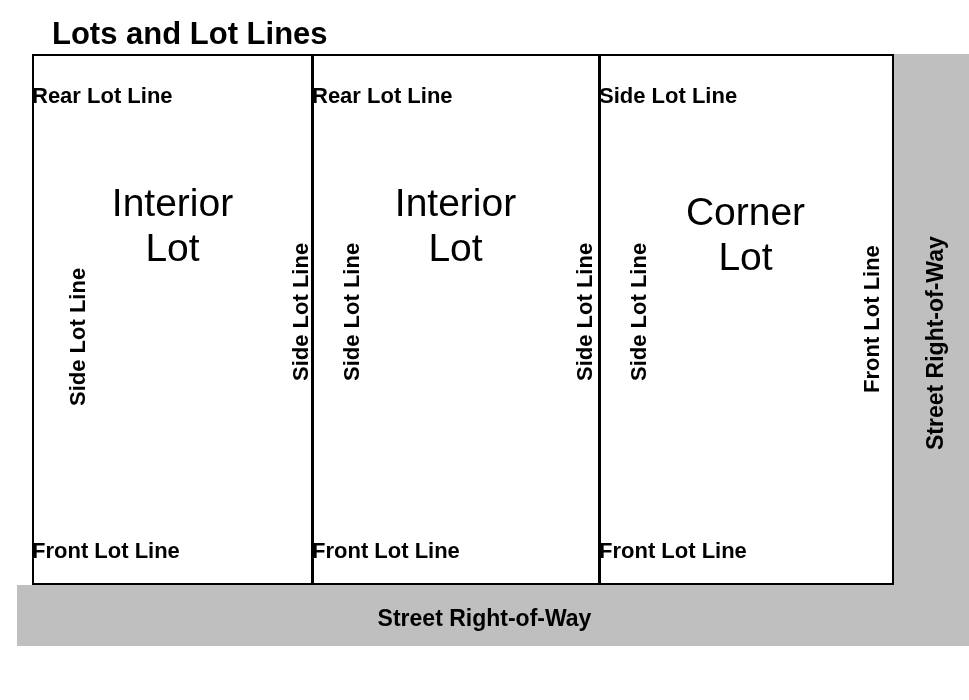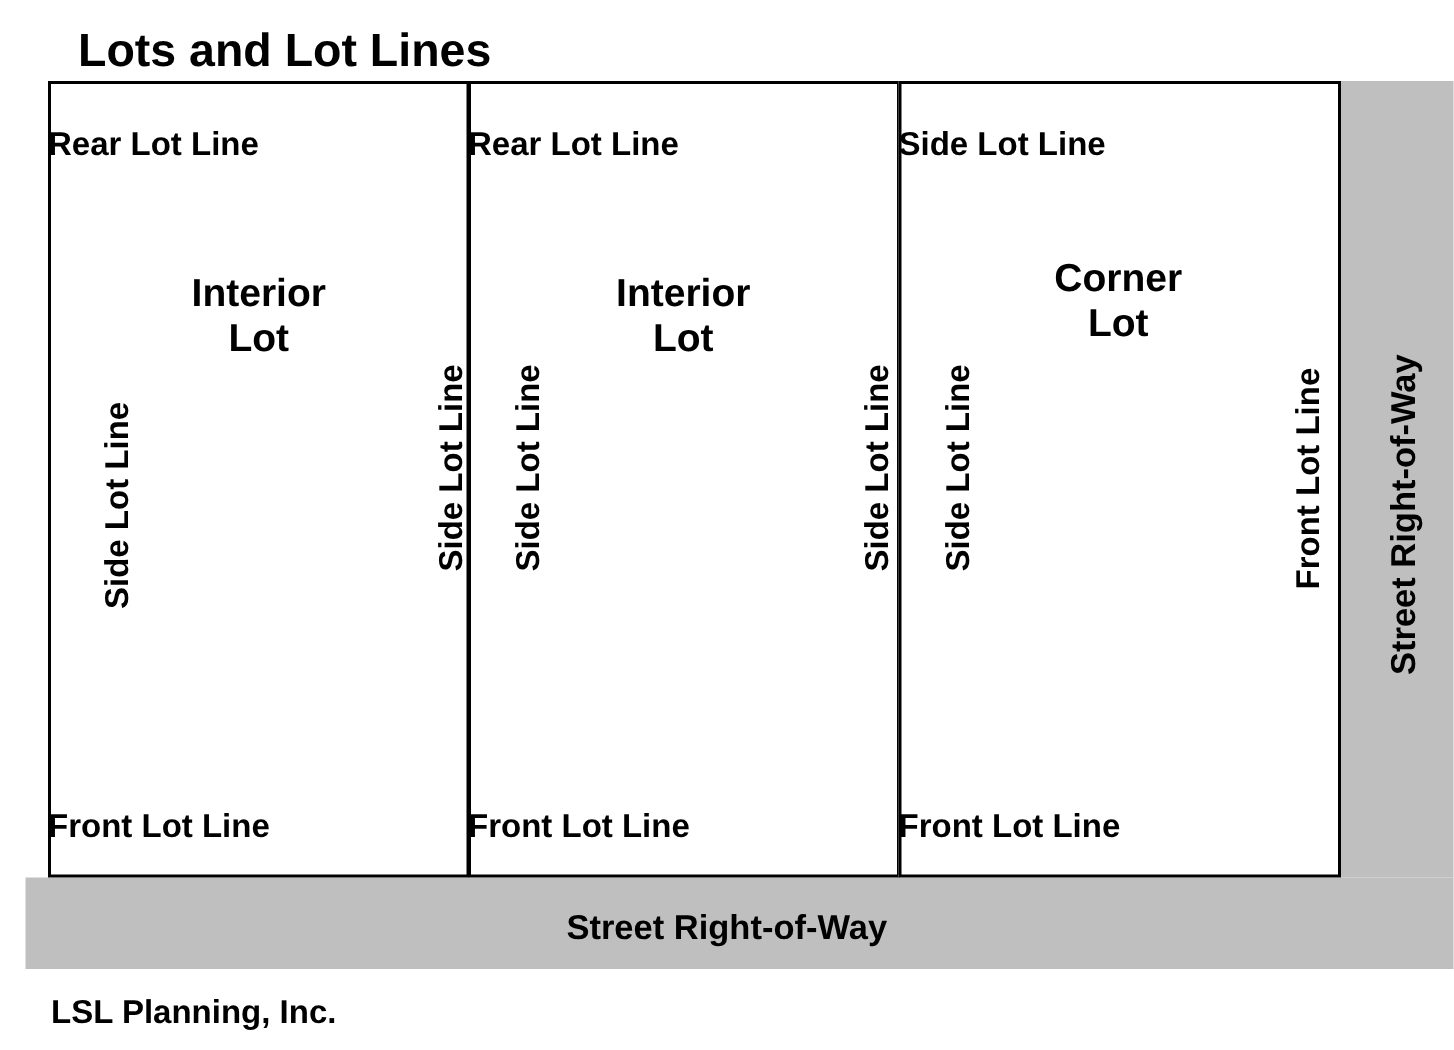--- a/index.html
+++ b/index.html
@@ -85,22 +85,22 @@
     position: absolute;
     font-size: 22px;
     font-weight: bold;
     white-space: nowrap;
     transform-origin: 0 0;
     transform: rotate(-90deg);
   }
 
   .lot-name {
     position: absolute;
-    font-size: 26px;
-    font-weight: bold;
+    font-size: 39px;
+    font-weight: normal;
     text-align: center;
     line-height: 1.15;
   }
 
   .row-bottom-label {
     position: absolute;
     left: 0;
     top: 605px;
     width: 969px;
     text-align: center;
@@ -142,25 +142,24 @@
   <div class="lot-name" style="left:345px; top:181px; width:221px;">
     <span>Interior</span><br>
     <span>Lot</span>
   </div>
   <div class="v-label" style="left:339px; top:381px;">Side Lot Line</div>
   <div class="v-label" style="left:572px; top:381px;">Side Lot Line</div>
   <div class="h-label" style="left:312px; top:538px; width:288px;">Front Lot Line</div>
 
   <div class="lot lot-3"></div>
   <div class="h-label" style="left:599px; top:83px; width:295px;">Side Lot Line</div>
-  <div class="lot-name" style="left:630px; top:171px; width:231px;text-align:center;">
+  <div class="lot-name" style="left:630px; top:190px; width:231px;text-align:center;">
     <span>Corner</span><br>
     <span>Lot</span>
   </div>
   <div class="v-label" style="left:626px; top:381px;">Side Lot Line</div>
   <div class="v-label" style="left:859px; top:393px;">Front Lot Line</div>
   <div class="h-label" style="left:599px; top:538px; width:295px;">Front Lot Line</div>
 
   <div class="row-right-label" style="left:922px; top:450px;">Street Right-of-Way</div>
   <div class="row-bottom-label">Street Right-of-Way</div>
 
-  <div class="credit">LSL Planning, Inc.</div>
 </div>
 
 </body></html>

